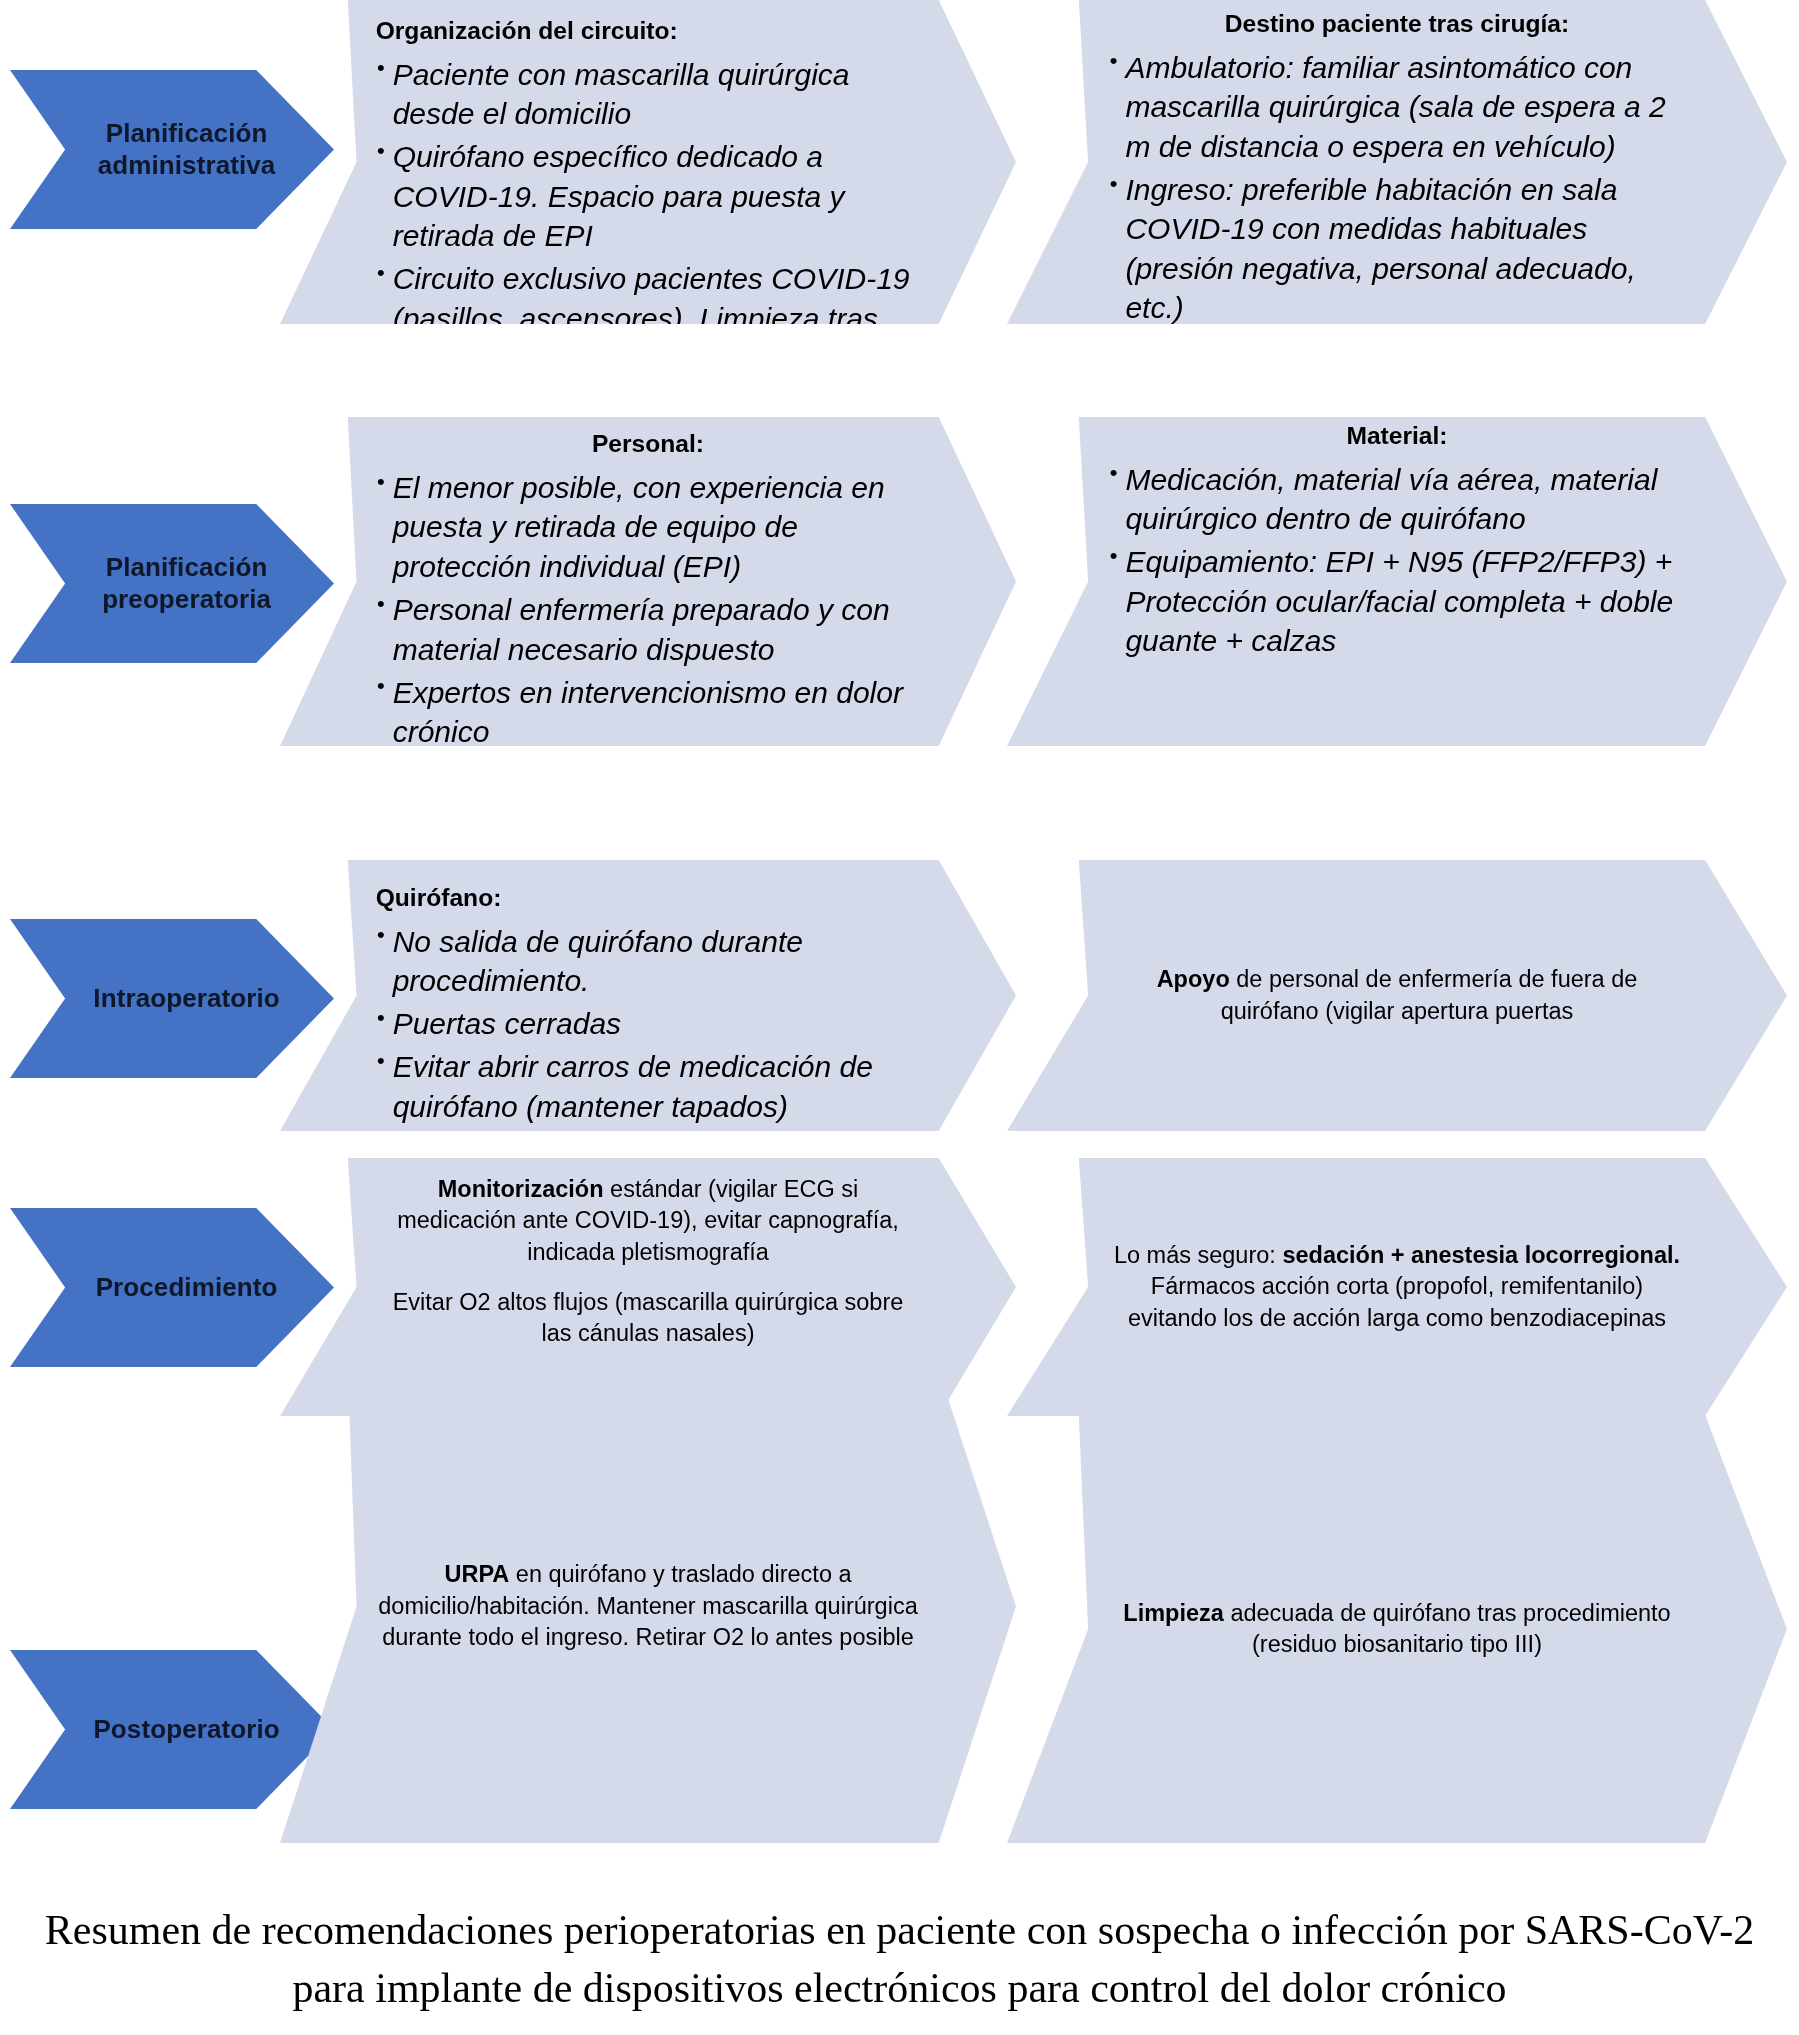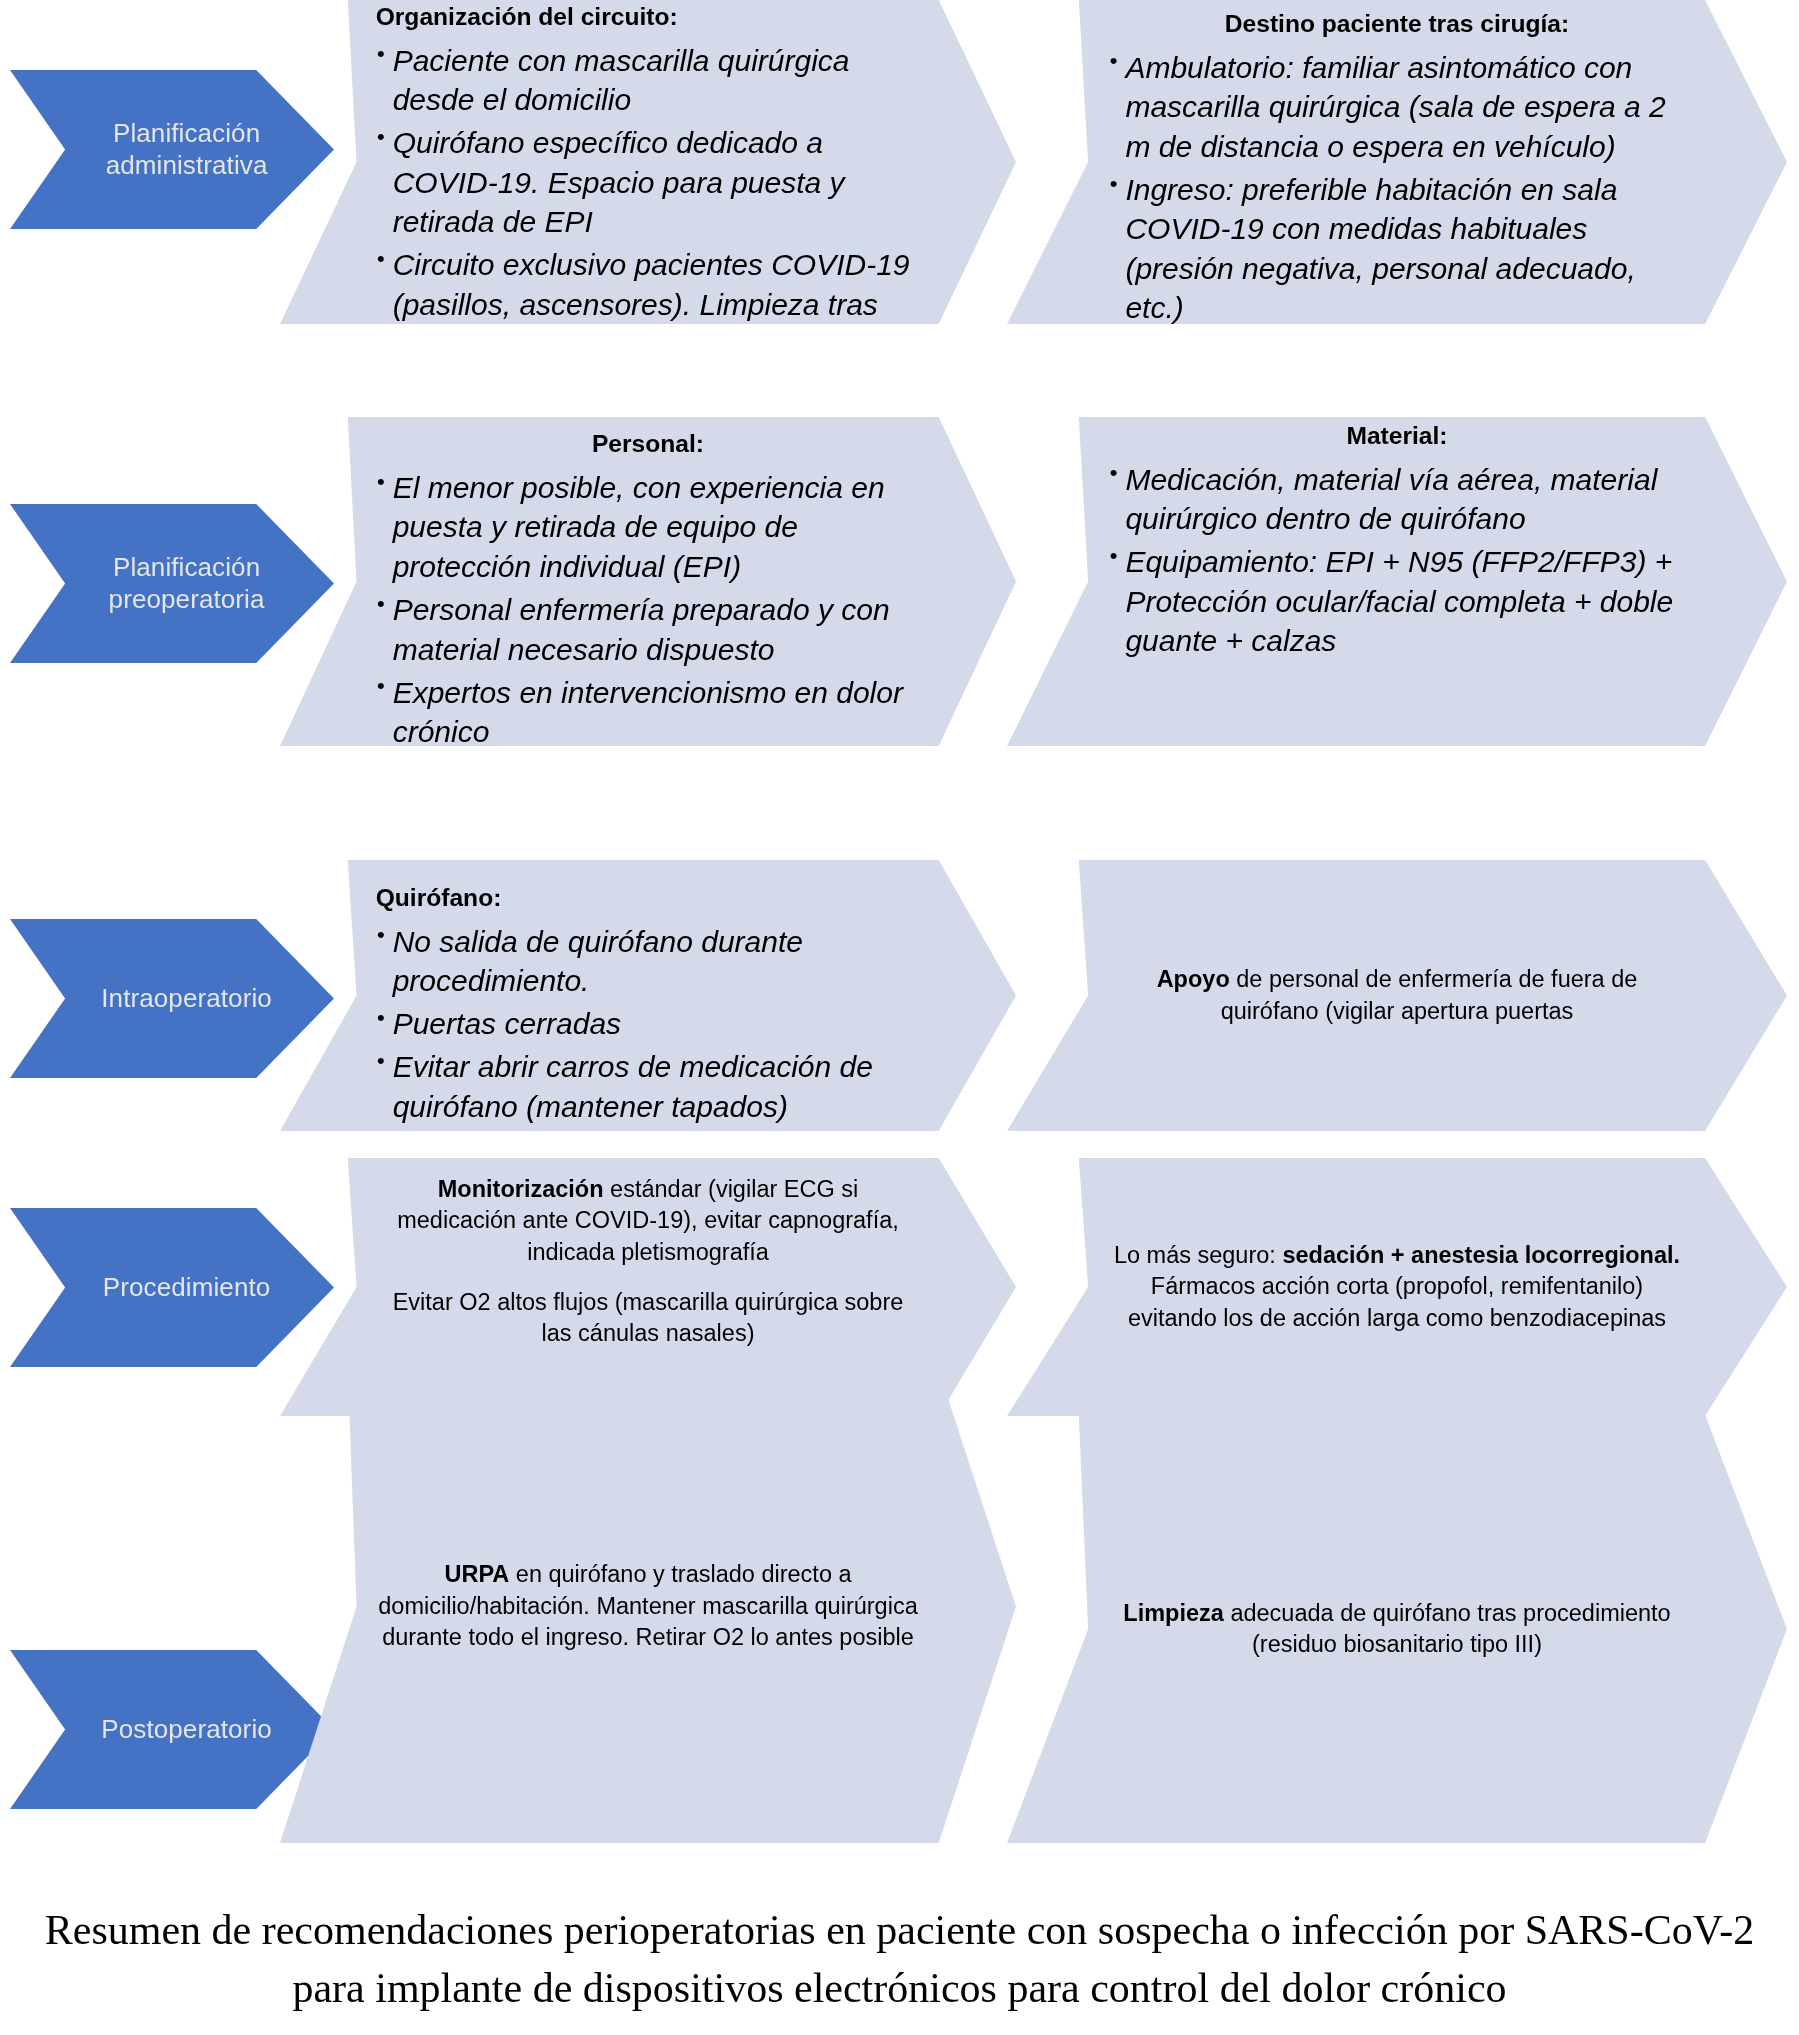--- a/index.html
+++ b/index.html
@@ -12,21 +12,21 @@
 
   
   .stage{
     position:absolute;
     background:#4472C4;
     display:flex;align-items:center;justify-content:center;
     -webkit-clip-path:polygon(0% 0%, 76% 0%, 100% 50%, 76% 100%, 0% 100%, 17% 50%);
     clip-path:polygon(0% 0%, 76% 0%, 100% 50%, 76% 100%, 0% 100%, 17% 50%);
   }
   .stage-label{
-    color:#e5e5e5;font-weight:normal;text-align:center;line-height:1.22;
+    color:#0f172a;font-weight:bold;text-align:center;line-height:1.22;
     font-size:26px;letter-spacing:0.1px;padding-left:9%;
   }
 
   
   .panel{
     position:absolute;background:#D5DAEB;
     -webkit-clip-path:polygon(9.2% 0%, 89.5% 0%, 100% 50%, 89.5% 100%, 0% 100%, 10.4% 50%);
     clip-path:polygon(9.2% 0%, 89.5% 0%, 100% 50%, 89.5% 100%, 0% 100%, 10.4% 50%);
   }
   .panel-inner{
@@ -60,21 +60,21 @@
 </style>
 </head>
 <body>
 
 <div class="row" style="top:0px;height:336px;">
   <div class="stage" style="left:10px;top:70px;width:324px;height:159px;">
     <span class="stage-label">Planificación administrativa</span>
   </div>
 
   <div class="panel" style="left:280px;top:0px;width:736px;height:324px;">
-    <div class="panel-inner topjust" style="padding-top:2px;">
+    <div class="panel-inner topjust" style="padding-top:16px;">
       <div class="p-title">Organización del circuito:</div>
       <ul class="p-list">
         <li>Paciente con mascarilla quirúrgica desde el domicilio</li>
         <li>Quirófano específico dedicado a COVID-19. Espacio para puesta y retirada de EPI</li>
         <li>Circuito exclusivo pacientes COVID-19 (pasillos, ascensores). Limpieza tras paso del paciente</li>
       </ul>
     </div>
   </div>
 
   <div class="panel" style="left:1007px;top:0px;width:780px;height:324px;">

